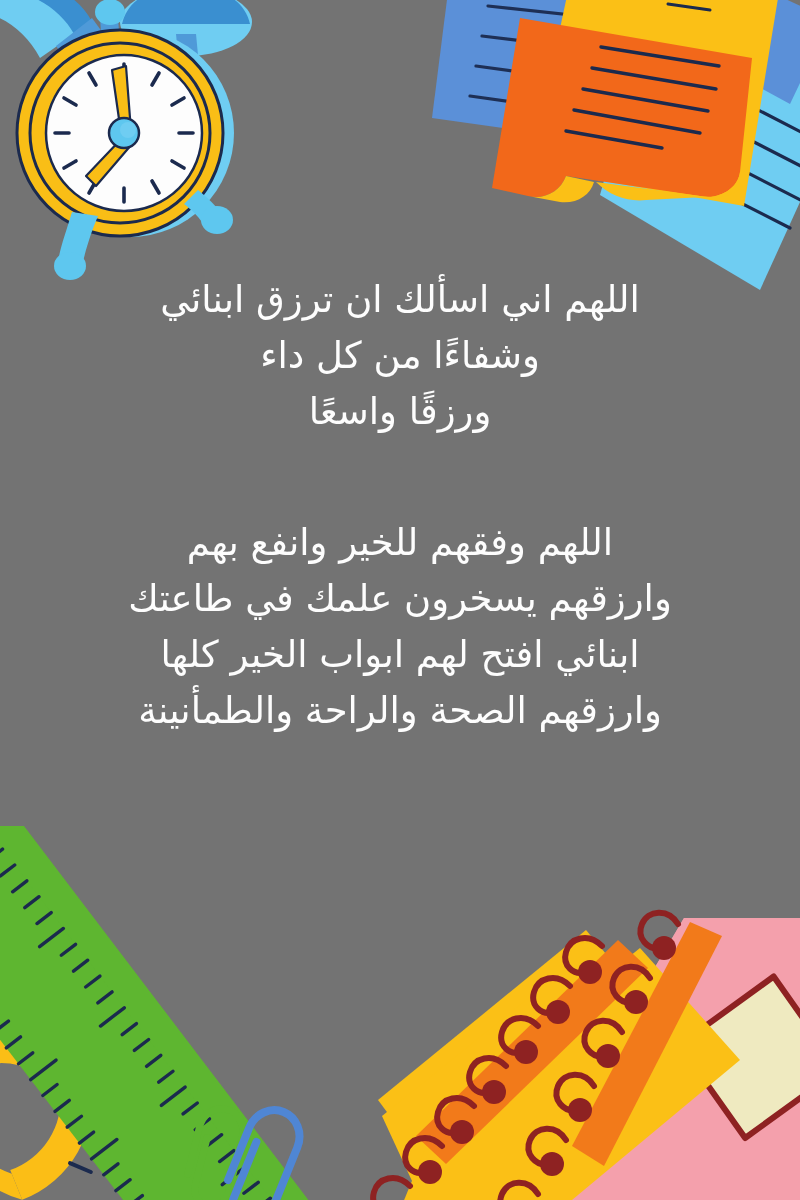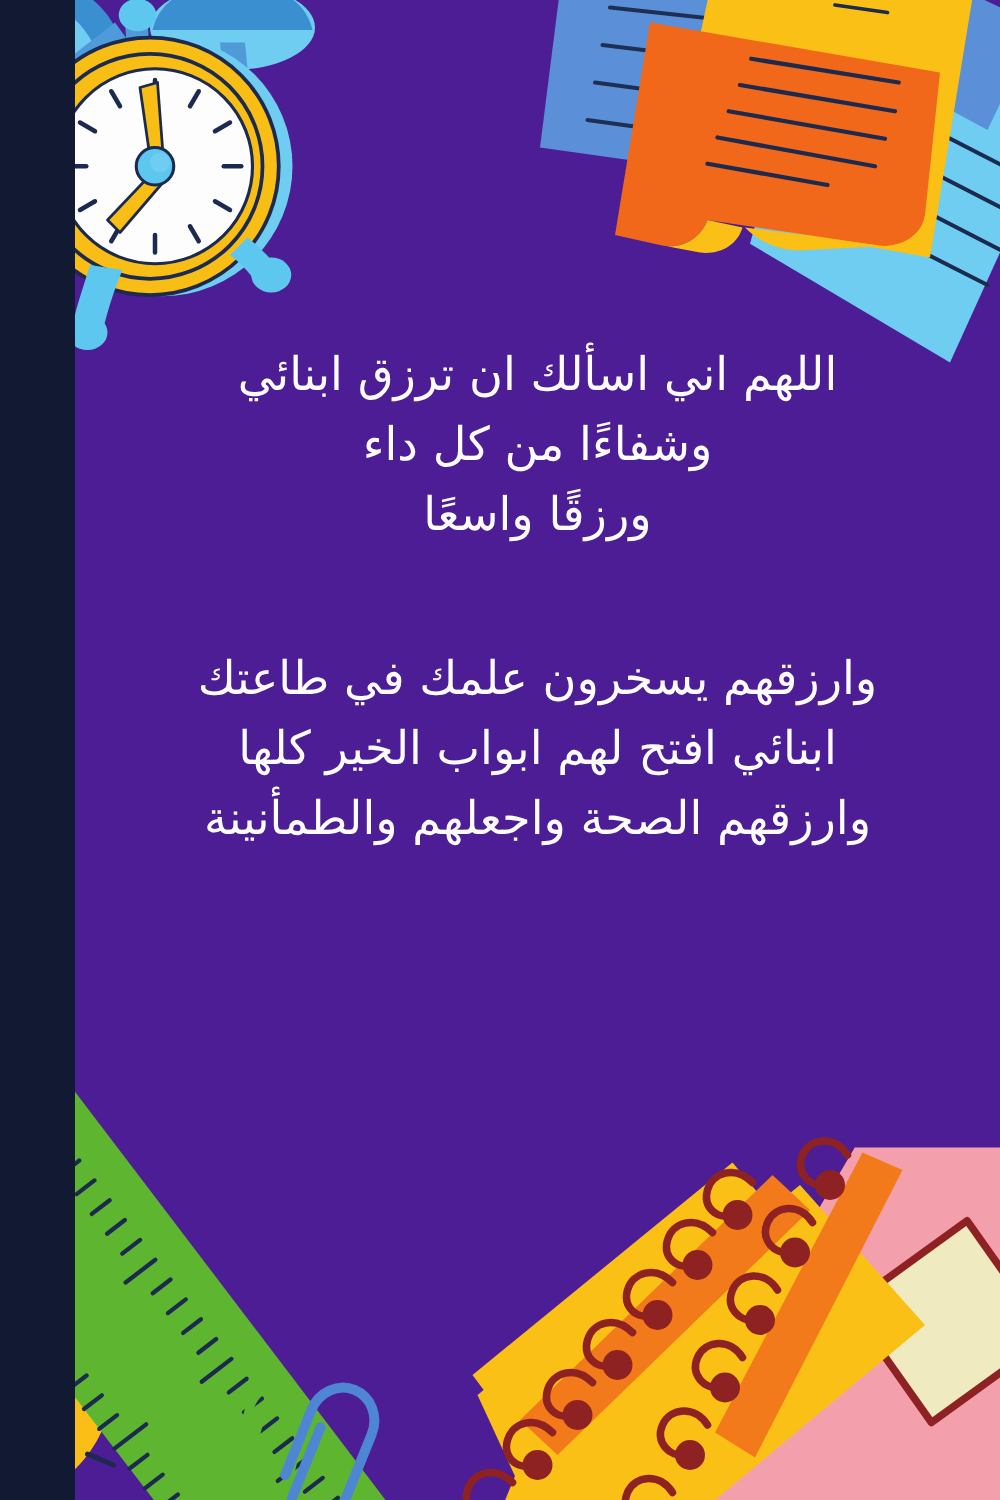--- a/index.html
+++ b/index.html
@@ -6,24 +6,24 @@
   html, body {
     margin: 0;
     padding: 0;
     background: #121a33;
   }
   body {
     font-family: "DejaVu Sans", "Liberation Sans", sans-serif;
   }
   .poster {
     position: relative;
-    width: 740px;
+    width: 800px;
     height: 1200px;
     overflow: hidden;
-    background: #4c1d95;
+    background: #737373;
   }
   .decor-layer {
     position: absolute;
     inset: 0;
     width: 800px;
     height: 1200px;
     pointer-events: none;
   }
   .content {
     position: absolute;
@@ -341,19 +341,20 @@
 
   <div class="content">
 
     <div class="dua-block block-one">
       <span class="dua-line">اللهم اني اسألك ان ترزق ابنائي</span>
       <span class="dua-line">وشفاءًا من كل داء</span>
       <span class="dua-line">ورزقًا واسعًا</span>
     </div>
 
     <div class="dua-block block-two">
+      <span class="dua-line">اللهم وفقهم للخير وانفع بهم</span>
       <span class="dua-line">وارزقهم يسخرون علمك في طاعتك</span>
       <span class="dua-line">ابنائي افتح لهم ابواب الخير كلها</span>
-      <span class="dua-line">وارزقهم الصحة واجعلهم والطمأنينة</span>
+      <span class="dua-line">وارزقهم الصحة والراحة والطمأنينة</span>
     </div>
 
   </div>
 </div>
 
 </body></html>

